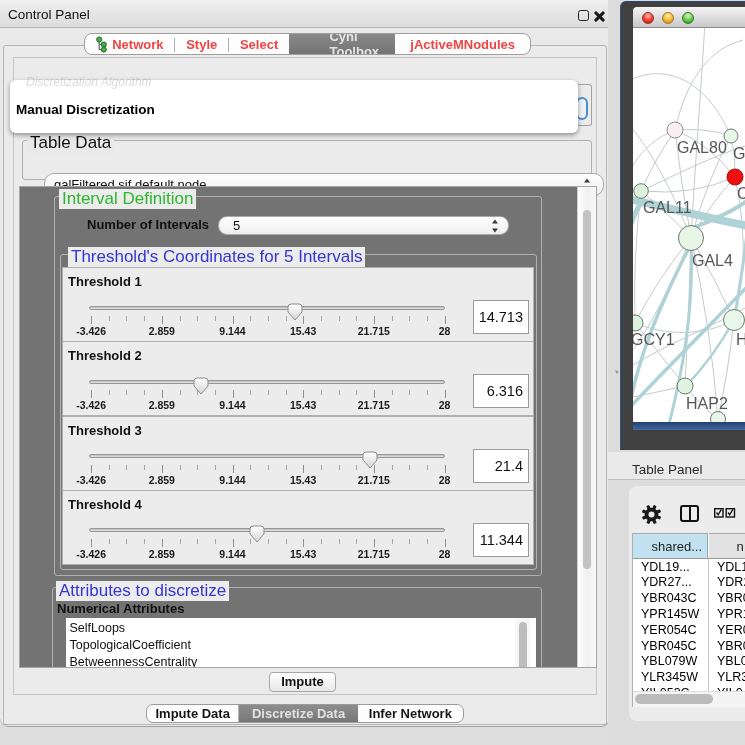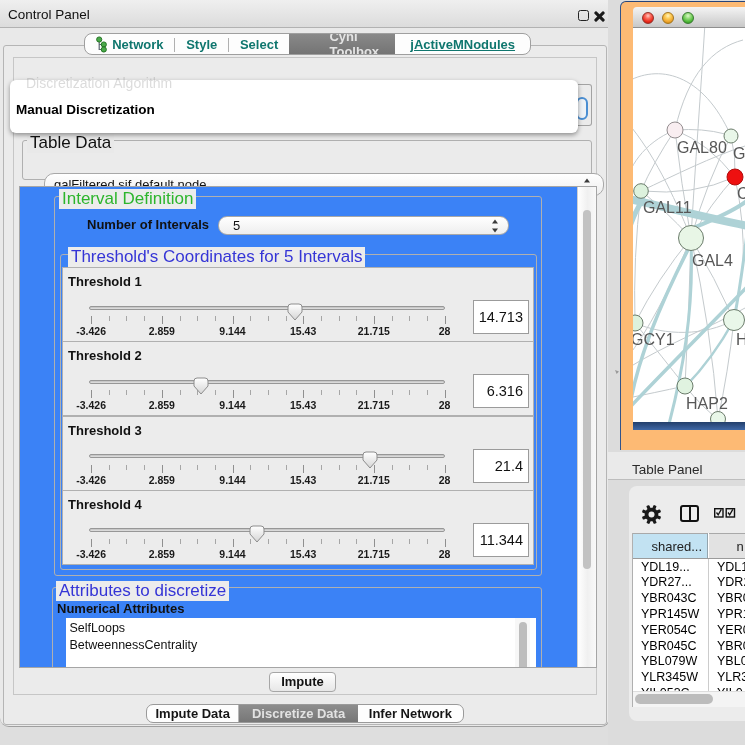--- a/index.html
+++ b/index.html
@@ -10,34 +10,34 @@
 #cp { left:0; top:0; width:610px; height:727px; background:#e9e9e9; border-right:1px solid #a8a8a8; border-bottom:1px solid #9f9f9f; border-radius:0 0 9px 9px; }
 #cptitle { left:0; top:0; width:609px; height:28px; background:linear-gradient(#efefef,#dcdcdc); border-bottom:1px solid #b2b2b2; }
 #cptitle .t { position:absolute; left:8px; top:7px; font-size:13.5px; color:#111; }
 #flick { left:578px; top:10px; width:11px; height:11px; border:1.7px solid #222; border-radius:2.5px; }
 .xbar { position:absolute; left:593px; top:15px; width:13px; height:3px; background:#1a1a1a; border-radius:1px; }
 
 #tabpanel { left:3px; top:45px; width:604px; height:680px; border:1px solid #b5b5b5; border-radius:3px; background:#ebebeb; }
 #innerpanel { left:13px; top:57px; width:584px; height:638px; border:1px solid #c6c6c6; background:#ebebeb; }
 
 #tabbar { left:84px; top:33px; width:447px; height:22px; background:#fdfdfd; border:1px solid #9f9f9f; border-radius:8px; display:flex; overflow:hidden; }
-#tabbar .seg { position:relative; height:100%; display:flex; align-items:center; justify-content:center; font-size:13px; font-weight:700; color:#0f766e; }
+#tabbar .seg { position:relative; height:100%; display:flex; align-items:center; justify-content:center; font-size:13px; font-weight:700; color:#ef4444; }
 #tabbar .sep { position:absolute; right:0; top:4px; width:1px; height:14px; background:#b0b0b0; }
 #tabbar .sel { background:linear-gradient(#898989,#747474); color:#e4e4e4; border-right:none; }
 
 .group { position:absolute; border:1px solid #b0b0b0; border-radius:3px; }
 .glabel { position:absolute; font-size:17px; background:#ebebeb; padding:0 3px; white-space:nowrap; }
 
 .combo { position:absolute; background:linear-gradient(#ffffff,#eeeeee); border:1px solid #a8a8a8; border-radius:4px; font-size:13px; color:#111; display:flex; align-items:center; }
 .combo .ctext { padding-left:9px; }
 .stepper { position:absolute; right:9px; top:50%; transform:translateY(-50%); width:7px; height:13px; }
 .stepper .up { position:absolute; top:0; left:0; width:0; height:0; border-left:3.5px solid transparent; border-right:3.5px solid transparent; border-bottom:4.5px solid #3a3a3a; }
 .stepper .dn { position:absolute; bottom:0; left:0; width:0; height:0; border-left:3.5px solid transparent; border-right:3.5px solid transparent; border-top:4.5px solid #3a3a3a; }
 
-#scrollpane { left:19px; top:186px; width:578px; height:482px; border:1px solid #a5a5a5; background:#3b82f6; overflow:hidden; }
+#scrollpane { left:19px; top:186px; width:578px; height:482px; border:1px solid #a5a5a5; background:#737373; overflow:hidden; }
 #vsbtrack { left:557px; top:0; width:20px; height:480px; background:linear-gradient(to right,#ffffff,#f0f0f0,#fafafa); border-left:1px solid #d0d0d0; }
 #vsbthumb { left:563px; top:23px; width:8px; height:359px; background:#c2c2c2; border-radius:4px; }
 
 .tbox { position:absolute; left:42px; width:472px; height:75px; border:1px solid #b0b0b0; background:#ececec; }
 .tlabel { position:absolute; left:5px; top:6px; font-size:13px; font-weight:700; color:#111; }
 .track { position:absolute; left:26px; width:356px; height:4px; background:linear-gradient(#bfbfbf,#e3e3e3); border:1px solid #979797; border-radius:3px; }
 .vfield { position:absolute; left:410px; width:56px; height:34px; border:1px solid #9b9b9b; background:#fff; font-size:14.5px; color:#111; text-align:right; padding:8px 5px 0 0; }
 .ticklabel { position:absolute; font-size:10.5px; font-weight:700; color:#1a1a1a; transform:translateX(-50%); }
 .majtick { position:absolute; width:1px; height:8px; background:#8f8f8f; }
 .mintick { position:absolute; width:1px; height:5px; background:#a6a6a6; }
@@ -46,21 +46,21 @@
 #attrlist { left:45.5px; top:431px; width:470px; height:60px; background:#fff; font-size:12.5px; color:#111; padding-top:2px; }
 #attrlist div { padding-left:4px; height:16.8px; line-height:16.8px; }
 
 #applybtn { left:269px; top:672px; width:67px; height:20px; border:1px solid #a6a6a6; border-radius:4px; background:linear-gradient(#ffffff,#e7e7e7); font-size:13px; font-weight:700; color:#111; text-align:center; line-height:18px; }
 #botseg { left:146px; top:704px; width:318px; height:19px; background:#fdfdfd; border:1px solid #9a9a9a; border-radius:7px; display:flex; overflow:hidden; }
 #botseg .seg { height:100%; display:flex; align-items:center; justify-content:center; font-size:13px; font-weight:700; color:#151515; border-right:1px solid #b5b5b5; }
 #botseg .seg:last-child { border-right:none; }
 #botseg .sel { background:linear-gradient(#8d8d8d,#777777); color:#e2e2e2; border-right:none; }
 
 #popup { left:10px; top:80px; width:568px; height:53px; background:#fff; border-radius:6px; box-shadow:0 2px 5px rgba(0,0,0,0.4); z-index:50; }
-#popup .ghost { position:absolute; left:16px; top:-5px; font-size:14px; color:rgba(135,135,135,0.30); }
+#popup .ghost { position:absolute; left:16px; top:-5px; font-size:12px; color:rgba(135,135,135,0.30);font-style:italic; }
 #popup .selalg { position:absolute; left:0; right:0; top:6px; text-align:center; font-size:13.5px; font-weight:700; color:#b6b6b6; }
 #popup .it1 { position:absolute; left:6px; top:22px; font-size:13.5px; font-weight:700; color:#000; }
 #popup .it2 { position:absolute; left:6px; top:36px; font-size:13.5px; color:#000; }
 #bluebtn { left:576px; top:97px; width:12px; height:23px; border:2.5px solid #4a8ed2; background:#eef2f6; border-radius:6px; z-index:40; }
 </style>
 </head>
 <body>
 
 <div class="abs" id="cp"></div>
 <div class="abs" id="cptitle">
@@ -74,21 +74,21 @@
 <div class="abs" id="tabbar">
   <div class="seg" style="width:90px;"><svg width="11" height="17" viewBox="0 0 11 17" style="margin-right:5px;">
         <path d="M3.2 3.5 V14 M3.2 8.5 H7.5 M3.2 13.5 H7.5" stroke="#5a6570" stroke-width="1.2" fill="none"></path>
         <circle cx="3.2" cy="3.5" r="2.6" fill="#4aa94a" stroke="#1e6e1e" stroke-width="0.9"></circle>
         <circle cx="7.8" cy="8.5" r="2.6" fill="#4aa94a" stroke="#1e6e1e" stroke-width="0.9"></circle>
         <circle cx="7.8" cy="13.5" r="2.6" fill="#4aa94a" stroke="#1e6e1e" stroke-width="0.9"></circle>
       </svg>Network<span class="sep"></span></div>
   <div class="seg" style="width:54px;">Style<span class="sep"></span></div>
   <div class="seg" style="width:61px;">Select</div>
   <div class="seg sel" style="width:106px;padding-left:40px;">Cyni Toolbox</div>
-  <div class="seg" style="width:135px;text-decoration:underline;">jActiveMNodules</div>
+  <div class="seg" style="width:135px;">jActiveMNodules</div>
 </div>
 
 <div class="abs" style="left:578px; top:84px; width:14px; height:42px; border-top:1px solid #a2a2a2; border-right:1px solid #a2a2a2; border-bottom:1px solid #a2a2a2; border-radius:0 3px 3px 0;"></div>
 <div class="abs" id="bluebtn"></div>
 
 <div class="group" style="left:22px; top:140px; width:570px; height:40px;"></div>
 <div class="glabel" style="left:27px; top:133px; background:#e9e9e9; color:#111;">Table Data</div>
 <div class="combo" style="left:44px; top:153px; width:560px; height:23px; border-radius:10px;margin-top:20px;">
     <span class="ctext">galFiltered.sif default node</span>
     <span class="stepper" style="right:12px;">
@@ -277,41 +277,42 @@
         <path d="M1 4 a3 3 0 0 1 3 -3 h8 a3 3 0 0 1 3 3 v5 L8 17 L1 9 z" fill="url(#thg3)" stroke="#8d8d8d" stroke-width="1"></path>
       </svg>
       <div class="vfield" style="top:32px;">11.344</div>
     </div>
 
   <div class="group" style="left:32px; top:400px; width:490px; height:100px;"></div>
   <div class="glabel" style="left:36px; top:394px; background:#ececec; color:#3535d6;">Attributes to discretize</div>
   <div class="abs" style="left:37px; top:414px; font-size:13px; font-weight:700; color:#111;">Numerical Attributes</div>
   <div class="abs" id="attrlist">
     <div>SelfLoops</div>
+    <div>TopologicalCoefficient</div>
     <div>BetweennessCentrality</div>
 
   </div>
   <div class="abs" style="left:495px; top:431px; width:15px; height:60px; background:#f7f7f7;"></div>
   <div class="abs" style="left:499px; top:435px; width:8px; height:60px; background:#bdbdbd; border-radius:4px;"></div>
 </div>
 <div class="abs" id="applybtn">Impute</div>
 <div class="abs" id="botseg">
   <div class="seg" style="width:93px;">Impute Data</div>
   <div class="seg sel" style="width:119px;">Discretize Data</div>
   <div class="seg" style="width:106px;">Infer Network</div>
 </div>
 
 <div class="abs" id="popup">
   <div class="ghost">Discretization Algorithm</div>
   <div class="it1">Manual Discretization</div>
 </div>
 
 <div class="abs" style="left:608px; top:0; width:137px; height:745px; background:#dcdcdc;"></div>
 
-<div class="abs" id="netwin" style="left:620px; top:1px; width:125px; height:449px; background:#fdba74; border-radius:6px 0 0 0; border-top:1px solid #26457a; border-left:1px solid #32538a; overflow:hidden;">
+<div class="abs" id="netwin" style="left:620px; top:1px; width:125px; height:449px; background:#404040; border-radius:6px 0 0 0; border-top:1px solid #26457a; border-left:1px solid #32538a; overflow:hidden;">
 
   <div class="abs" style="left:12px; top:5px; width:113px; height:21px; background:linear-gradient(#f4f4f4,#c8c8c8); border-radius:4px 0 0 0; border-bottom:1px solid #8f8f8f;"></div>
   <div class="abs" style="left:21px; top:10px; width:12px; height:12px; border-radius:50%; background:radial-gradient(circle at 50% 28%, #ffc9c2 0%, #fb6e60 30%, #ec2c1d 65%, #ae1207 100%); border:0.5px solid #94302a;"></div>
   <div class="abs" style="left:41px; top:10px; width:12px; height:12px; border-radius:50%; background:radial-gradient(circle at 50% 28%, #fff3c2 0%, #fdd05e 30%, #f0a62e 65%, #b97708 100%); border:0.5px solid #a3761f;"></div>
   <div class="abs" style="left:61px; top:10px; width:12px; height:12px; border-radius:50%; background:radial-gradient(circle at 50% 28%, #ddf7c9 0%, #97dd7d 30%, #52bb3b 65%, #277f1b 100%); border:0.5px solid #397a31;"></div>
 
   <div class="abs" style="left:12px; top:26px; width:113px; height:394px; background:#ffffff; overflow:hidden;">
     <svg width="113" height="394" viewBox="0 0 113 394">
       <g fill="none" stroke="#c4cacd" stroke-width="1">
         <path d="M58,210 Q30,180 8,163"></path>

